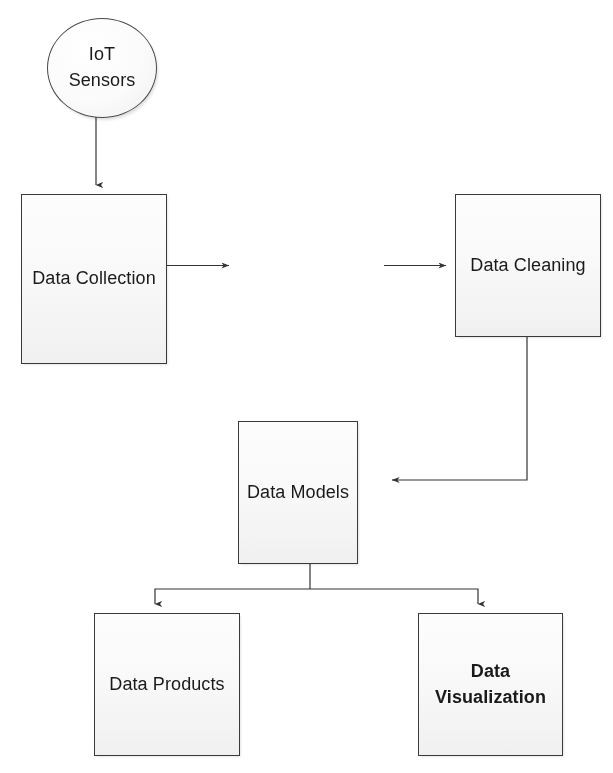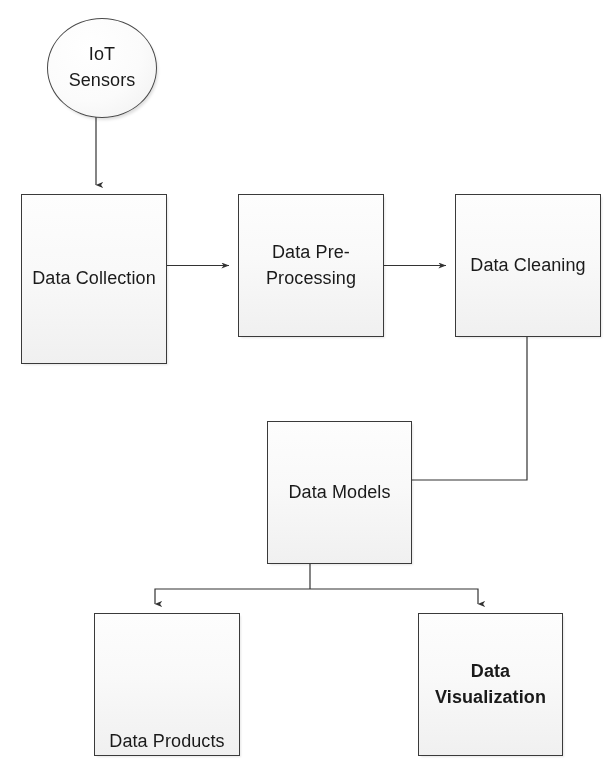--- a/index.html
+++ b/index.html
@@ -84,34 +84,30 @@
   </svg>
 
   <div class="node start" style="left:47px; top:18px; width:110px; height:100px;">
     <span class="label">IoT Sensors</span>
   </div>
 
   <div class="node" style="left:21px; top:194px; width:146px; height:170px;">
     <span class="label">Data Collection</span>
   </div>
 
-  <div class="node" style="left:238px; top:194px; width:146px; height:143px;">
-    <span class="label">Data Pre-
-Processing</span>
-  </div>
 
   <div class="node" style="left:455px; top:194px; width:146px; height:143px;">
     <span class="label">Data Cleaning</span>
   </div>
 
-  <div class="node" style="left:238px; top:421px; width:145px; height:143px;margin-left:29px;">
+  <div class="node" style="left:238px; top:421px; width:120px; height:143px;">
     <span class="label">Data Models</span>
   </div>
 
-  <div class="node" style="left:94px; top:613px; width:146px; height:143px;align-items:flex-end;">
+  <div class="node" style="left:94px; top:613px; width:146px; height:143px;">
     <span class="label">Data Products</span>
   </div>
 
   <div class="node" style="left:418px; top:613px; width:145px; height:143px;font-weight:bold;">
     <span class="label">Data
 Visualization</span>
   </div>
 
 </div>
 

